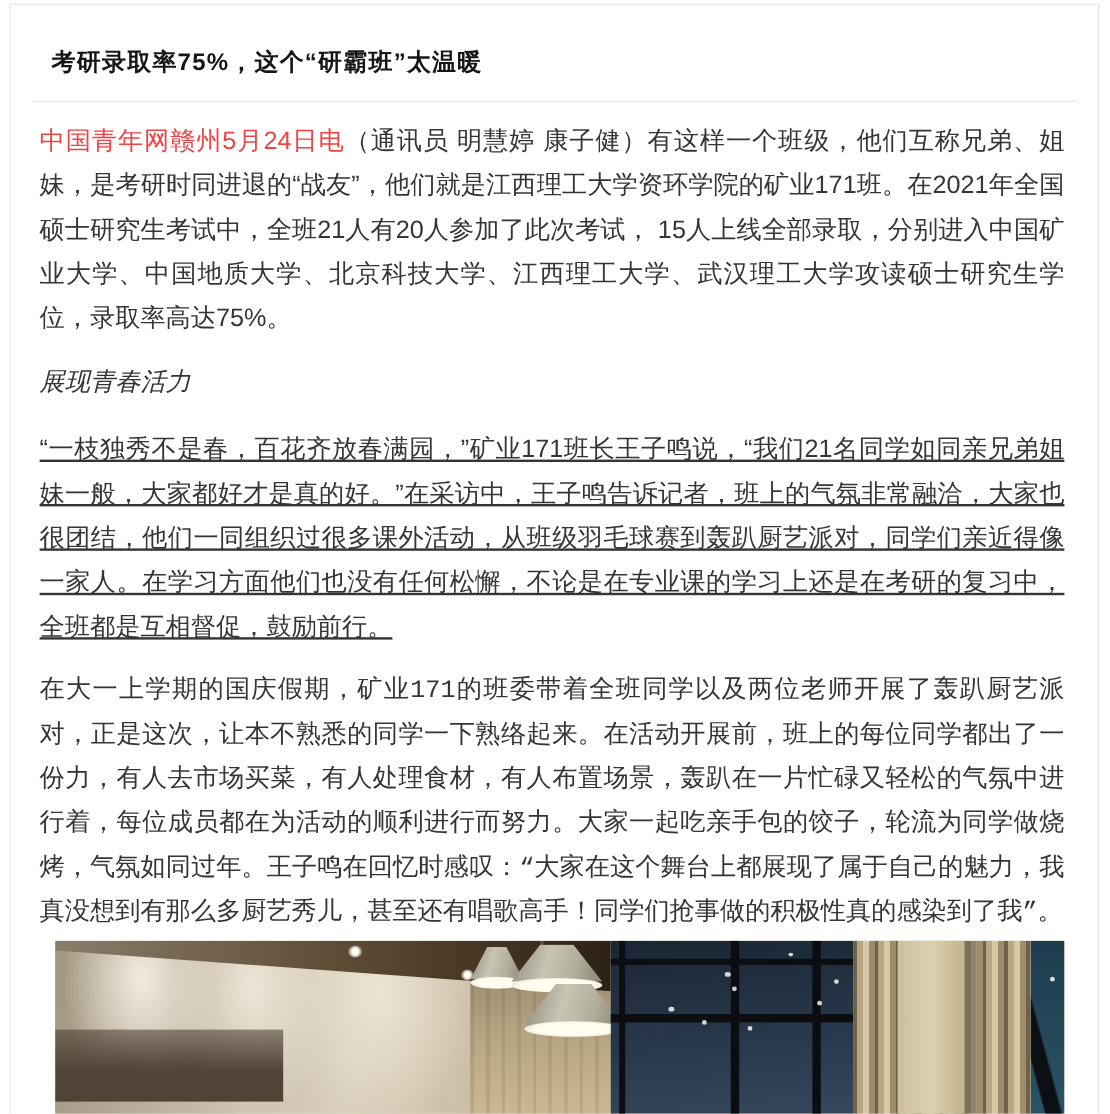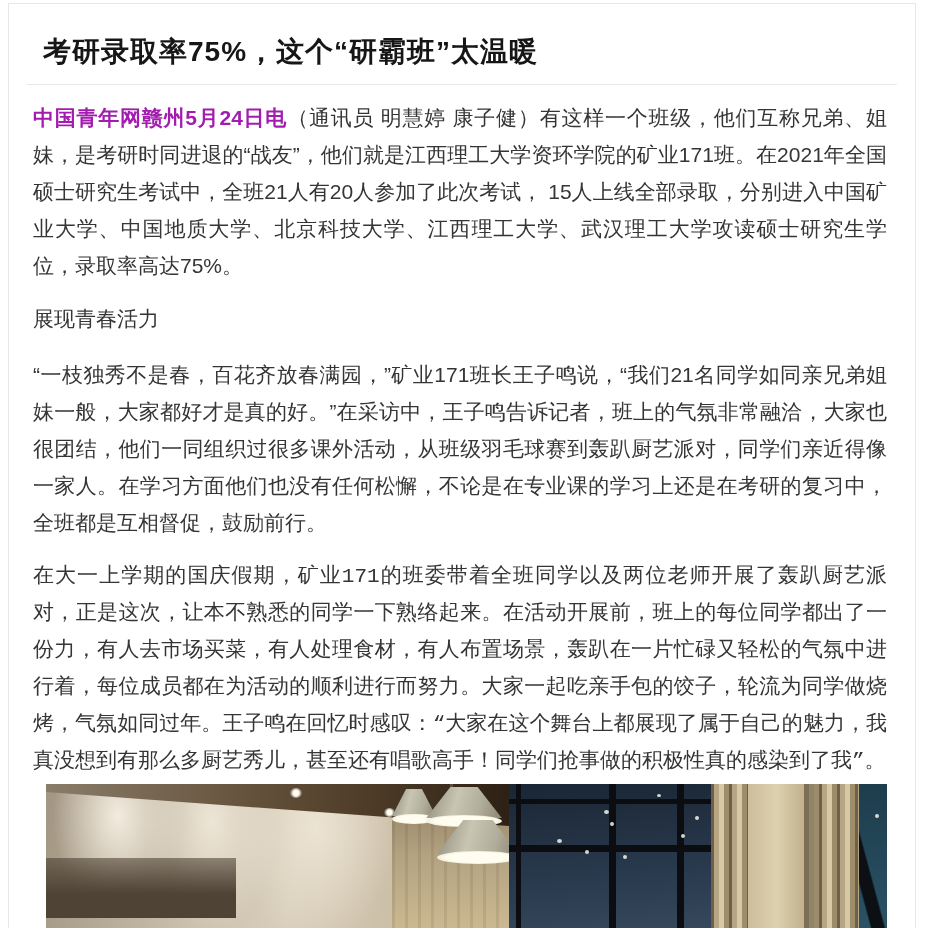--- a/index.html
+++ b/index.html
@@ -7,33 +7,33 @@
     width:925px;height:928px;overflow:hidden;background:#ffffff;position:relative;
     font-family:"Liberation Sans","DejaVu Sans",sans-serif;
   }
   .page{
     position:absolute;left:8px;top:3px;width:908px;bottom:-60px;
     border:1px solid #e6e6e6;border-bottom:none;background:#ffffff;
     padding:0 18px;box-sizing:border-box;
   }
   .article-title{
     margin:33px 0 0 16px;
-    font-size:28px;line-height:30px;font-weight:bold;color:#161616;
+    font-size:20px;line-height:30px;font-weight:bold;color:#161616;
     letter-spacing:1px;
   }
   .divider{margin-top:17px;border-top:1px solid #e8e8e8;height:0;}
   .meta{margin:13px 0 0 6px;font-size:15px;line-height:20px;color:#9b9b9b;}
   .meta .author{margin-left:14px;}
   .para{
     margin:14px 10px 0 6px;font-size:21px;line-height:37px;color:#353535;
     text-align:justify;
   }
-  .para .lead{font-weight:bold;color:#a21caf;}
-  .subhead{margin:16px 10px 0 6px;font-size:21px;line-height:37px;color:#353535;}
-  .para.p2{margin-top:19px;}
+  .para .lead{font-weight:normal;color:#ef4444;}
+  .subhead{margin:16px 10px 0 6px;font-size:21px;line-height:37px;color:#353535;font-style:italic;}
+  .para.p2{margin-top:19px;text-decoration:underline;}
   .para.p3{margin-top:17px;font-family:Liberation Mono, monospace;}
 
   
   .photo{
     position:relative;margin:4px 0 0 19px;width:841px;height:240px;
     overflow:hidden;background:#b9ad9a;
   }
   .p-wall{
     position:absolute;left:0;top:0;width:346px;height:100%;
     background:

